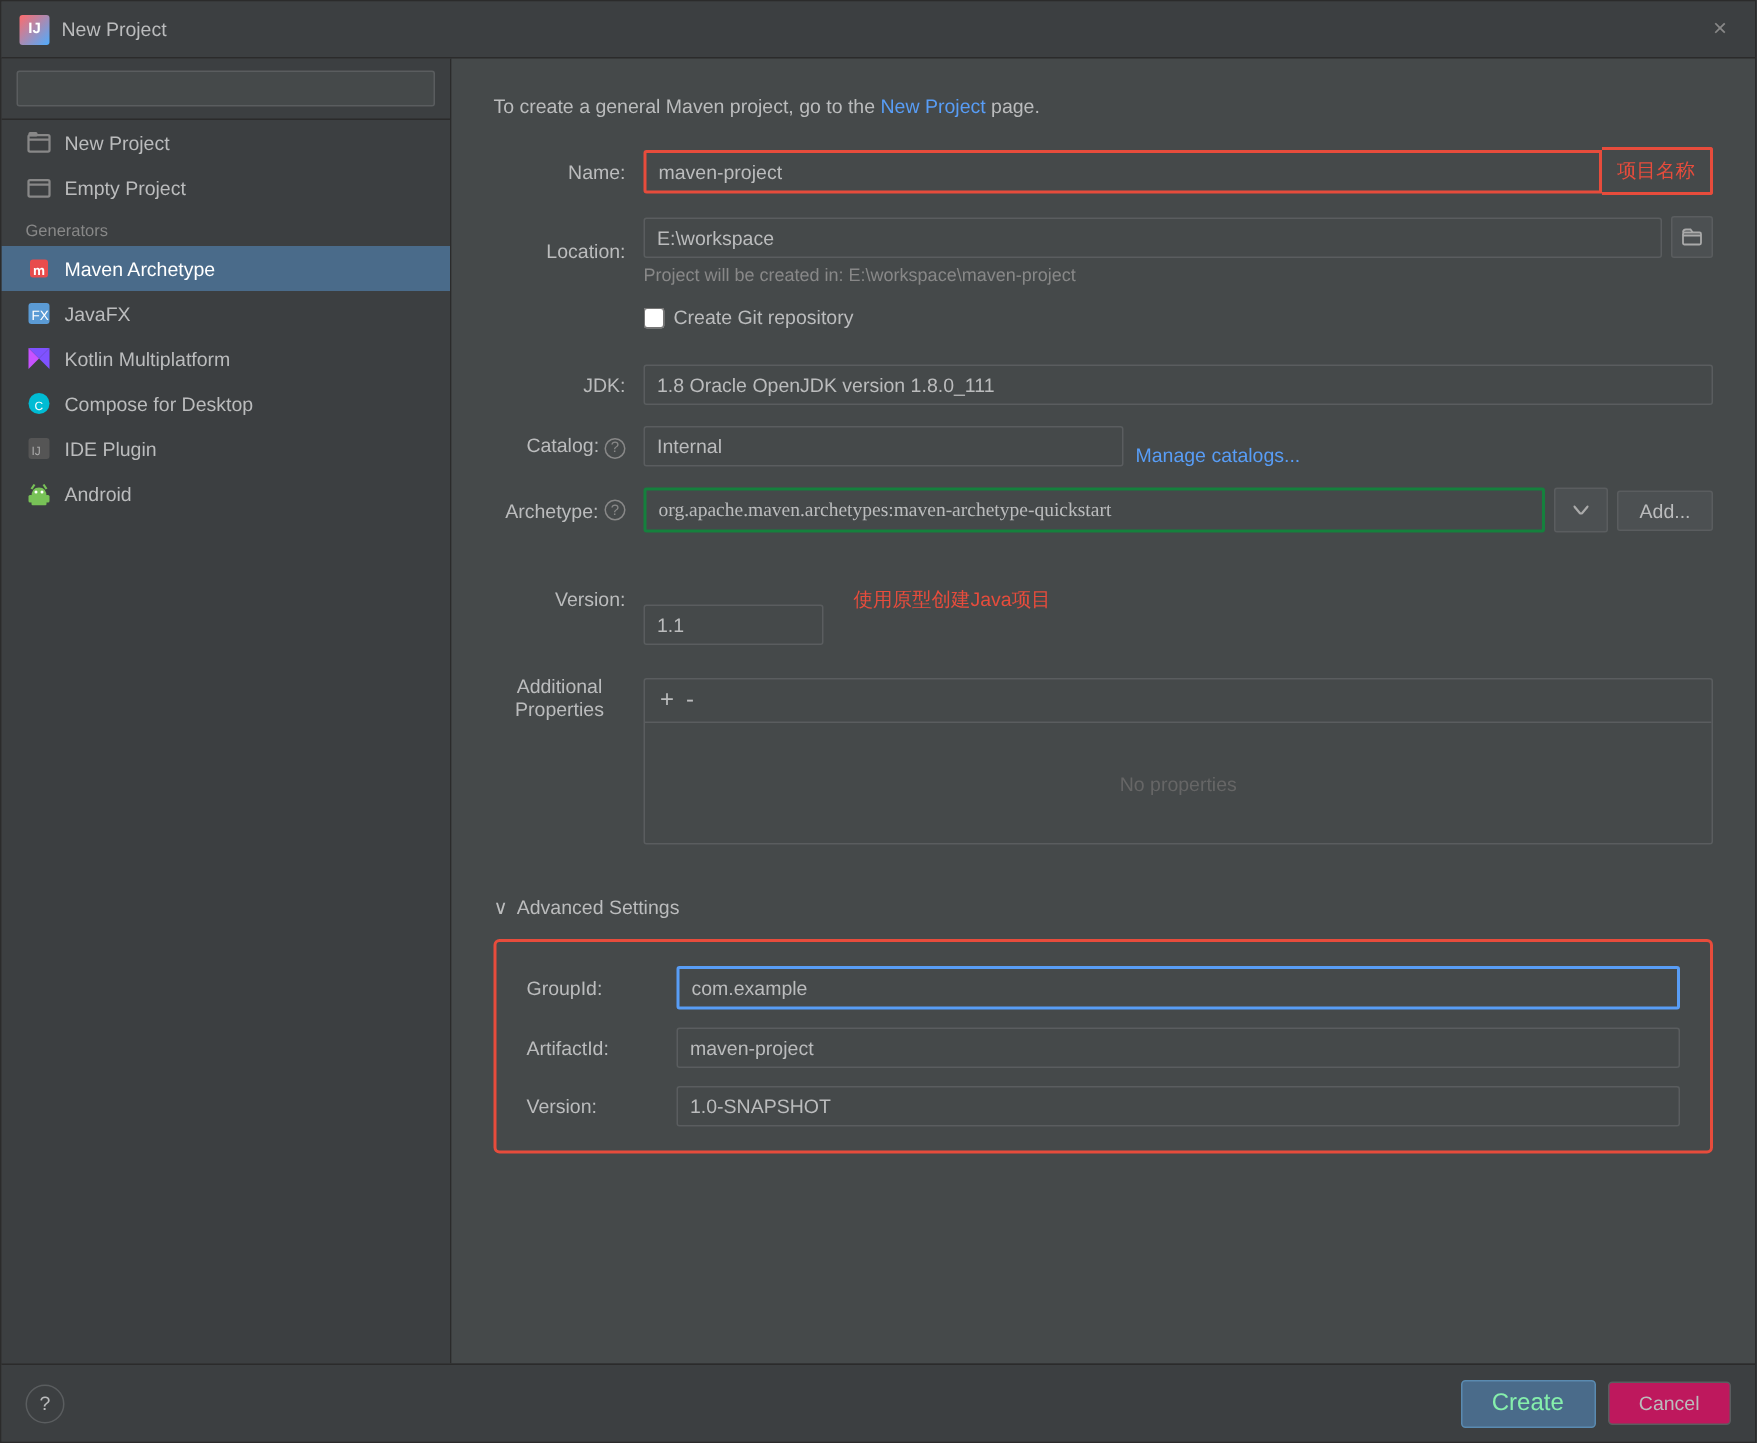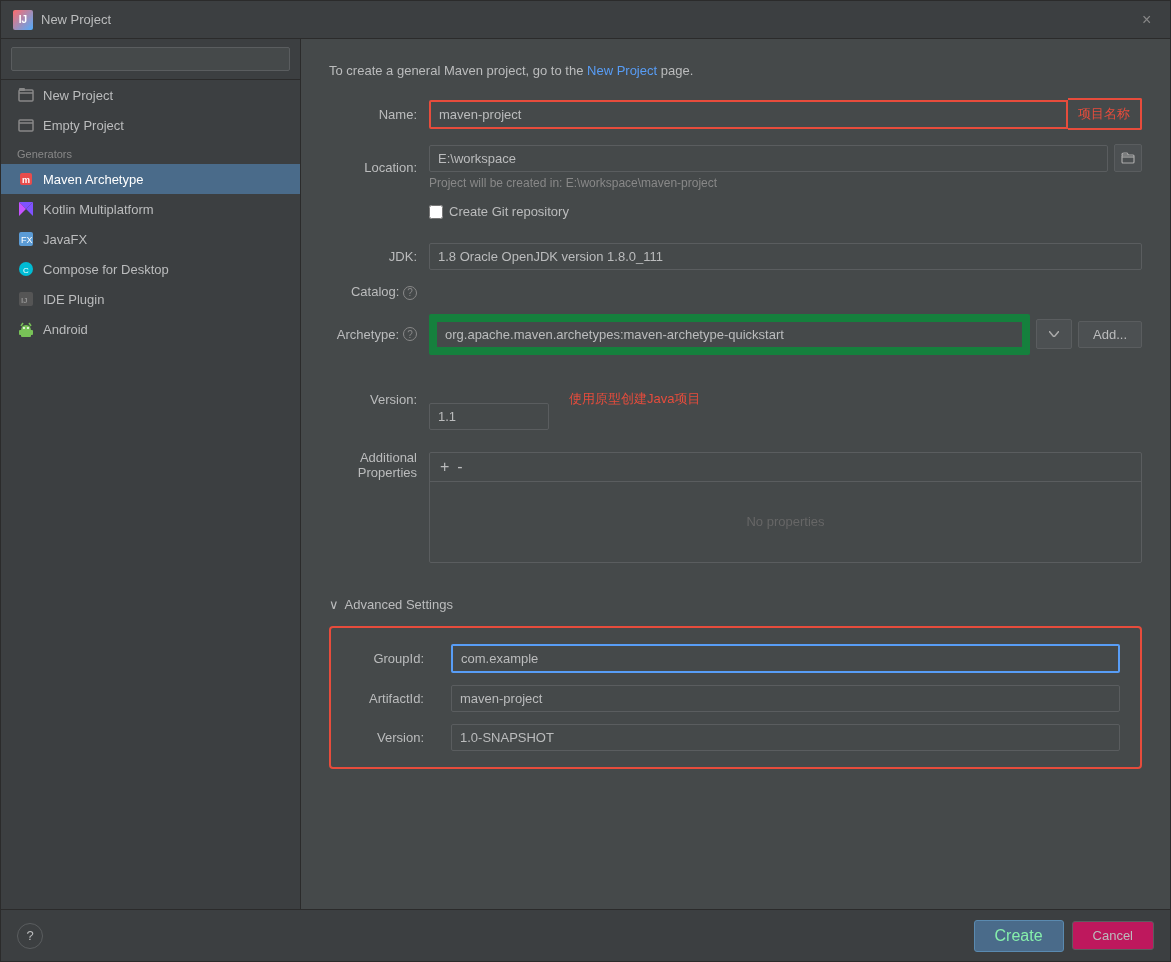--- a/index.html
+++ b/index.html
@@ -241,26 +241,27 @@
     }
     .archetype-row {
       display: flex;
       align-items: center;
       gap: 6px;
       width: 100%;
     }
     .archetype-input {
       flex: 1;
       background: #45494a;
-      border: 8px solid #15803d;
+      border: 2px solid #15803d;
       color: #bbbcbd;
       padding: 5px 8px;
       font-size: 13px;
       outline: none;
       border-radius: 2px;
+      font-family: Liberation Serif, serif;
     }
     .archetype-dropdown {
       width: 36px;
       height: 30px;
       background: #4c5052;
       border: 1px solid #5a5d5f;
       color: #bbbcbd;
       cursor: pointer;
       display: flex;
       align-items: center;
@@ -327,22 +328,22 @@
       align-items: center;
       margin-bottom: 12px;
     }
     .advanced-row:last-child {
       margin-bottom: 0;
     }
     .adv-label {
       width: 100px;
       color: #bbbcbd;
       font-size: 13px;
-      text-align: right;
-      padding-right: 27px;
+      text-align: left;
+      padding-right: 12px;
       flex-shrink: 0;
     }
     .adv-input {
       flex: 1;
       background: #45494a;
       border: 1px solid #5a5d5f;
       color: #bbbcbd;
       padding: 5px 8px;
       font-size: 13px;
       outline: none;
@@ -485,36 +486,36 @@
             <rect x="2" y="2" width="12" height="12" rx="2" fill="#e84c4c"></rect>
             <text x="4" y="12" font-size="9" fill="white" font-weight="bold">m</text>
           </svg>
         </div>
         <span>Maven Archetype</span>
       </div>
 
       <div class="sidebar-item">
         <div class="icon-box">
           <svg width="16" height="16" viewBox="0 0 16 16">
+            <rect x="1" y="1" width="14" height="14" rx="2" fill="#5b9bd5"></rect>
+            <text x="3" y="12" font-size="9" fill="white">FX</text>
+          </svg>
+        </div>
+        <span>JavaFX</span>
+      </div>
+
+      <div class="sidebar-item">
+        <div class="icon-box">
+          <svg width="16" height="16" viewBox="0 0 16 16">
             <polygon points="1,1 15,1 8,8" fill="#7f52ff"></polygon>
             <polygon points="1,1 8,8 1,15" fill="#c752ff"></polygon>
             <polygon points="8,8 15,1 15,15" fill="#7f52ff"></polygon>
           </svg>
         </div>
         <span>Kotlin Multiplatform</span>
-      </div>
-
-      <div class="sidebar-item">
-        <div class="icon-box">
-          <svg width="16" height="16" viewBox="0 0 16 16">
-            <rect x="1" y="1" width="14" height="14" rx="2" fill="#5b9bd5"></rect>
-            <text x="3" y="12" font-size="9" fill="white">FX</text>
-          </svg>
-        </div>
-        <span>JavaFX</span>
       </div>
 
       <div class="sidebar-item">
         <div class="icon-box">
           <svg width="16" height="16" viewBox="0 0 16 16">
             <circle cx="8" cy="8" r="7" fill="#00bcd4"></circle>
             <text x="5" y="12" font-size="8" fill="white">C</text>
           </svg>
         </div>
         <span>Compose for Desktop</span>
@@ -591,20 +592,26 @@
             <option value="1.8 Oracle OpenJDK version 1.8.0_111">1.8 Oracle OpenJDK version 1.8.0_111</option>
           </select>
         </div>
       </div>
 
       <div class="form-row">
         <div class="form-label">
           <span>Catalog: </span>
           <span class="help-icon">?</span>
         </div>
+        <div class="form-control select-wrapper">
+          <select class="select-input select-catalog">
+            <option value="Internal">Internal</option>
+          </select>
+          <span class="manage-link">Manage catalogs...</span>
+        </div>
       </div>
 
       <div class="form-row">
         <div class="form-label" style="display:flex;align-items:center;justify-content:flex-end;gap:4px;">
           <span>Archetype:</span>
           <span class="help-icon">?</span>
         </div>
         <div class="form-control archetype-row">
           <input class="archetype-input" type="text" value="org.apache.maven.archetypes:maven-archetype-quickstart" style="">
           <div class="archetype-dropdown">
@@ -620,21 +627,21 @@
         <div class="form-label">Version:</div>
         <div class="form-control" style="display:flex;align-items:center;gap:8px;">
           <select class="select-input select-version">
             <option value="1.1">1.1</option>
           </select>
           <span class="version-annotation">使用原型创建Java项目</span>
         </div>
       </div>
 
       <div class="form-row" style="align-items:flex-start;">
-        <div class="form-label" style="padding-top:6px;">
+        <div class="form-label" style="padding-top:6px;text-align:center;">
           <span>Additional Properties</span>
         </div>
         <div class="form-control">
           <div class="additional-props">
             <div class="props-toolbar">
               <button class="props-btn">+</button>
               <button class="props-btn">-</button>
             </div>
             <div class="props-empty">No properties</div>
           </div>

